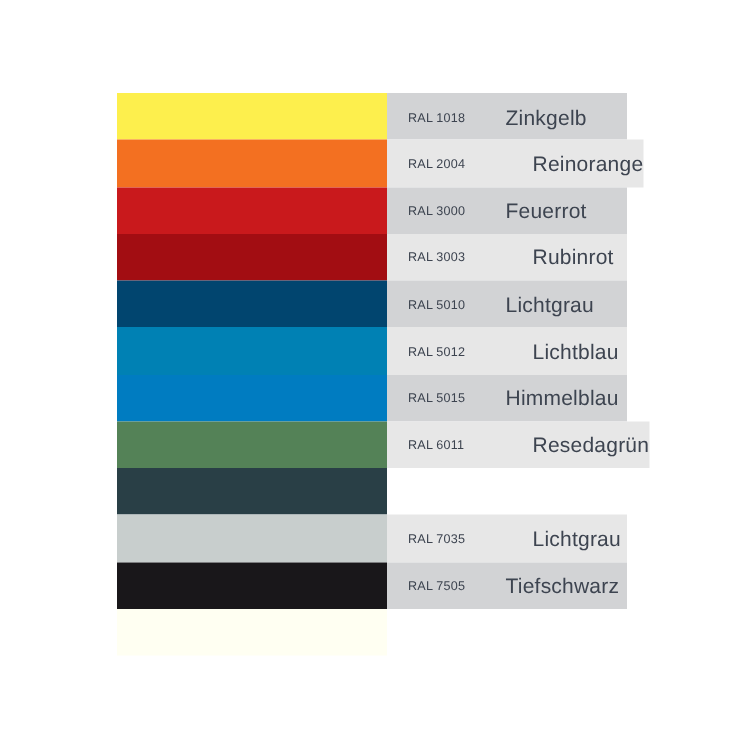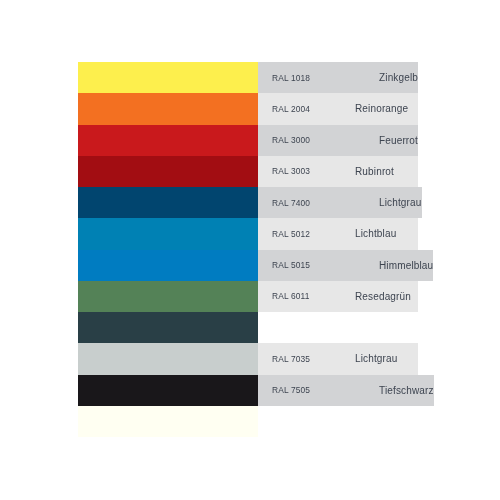--- a/index.html
+++ b/index.html
@@ -37,32 +37,32 @@
     width: 180px;
     flex: 0 0 180px;
   }
   .info {
     flex: 1 1 auto;
     display: flex;
     align-items: center;
     padding-left: 14px;
     box-sizing: border-box;
   }
-  .row-shade-a .info { background: #d2d3d5; gap: 42px; }
+  .row-shade-a .info { background: #d2d3d5; }
   .row-shade-b .info { background: #e7e7e7; gap: 18px; }
   .ral-code {
     flex: 0 0 65px;
     font-size: 8.4px;
     color: #3d4450;
     letter-spacing: 0.15px;
     white-space: nowrap;
   }
   .ral-name {
     flex: 1 1 auto;
-    font-size: 10px;
+    font-size: 14px;
     color: #3d4450;
     letter-spacing: 0.15px;
     white-space: nowrap;
   }
 </style>
 </head>
 <body style="background: rgb(255, 255, 255);">
 
 <div class="canvas">
   <div class="ral-table">
@@ -90,21 +90,21 @@
       <div class="ral-row row-shade-b">
         <div class="swatch" style="background-color: rgb(162, 13, 18);"></div>
         <div class="info">
           <span class="ral-code">RAL 3003</span>
           <span class="ral-name">Rubinrot</span>
         </div>
       </div>
       <div class="ral-row row-shade-a">
         <div class="swatch" style="background-color: rgb(1, 69, 111);"></div>
         <div class="info">
-          <span class="ral-code">RAL 7400</span>
+          <span class="ral-code">RAL 5010</span>
           <span class="ral-name">Lichtgrau</span>
         </div>
       </div>
       <div class="ral-row row-shade-b">
         <div class="swatch" style="background-color: rgb(0, 129, 180);"></div>
         <div class="info">
           <span class="ral-code">RAL 5012</span>
           <span class="ral-name">Lichtblau</span>
         </div>
       </div>

